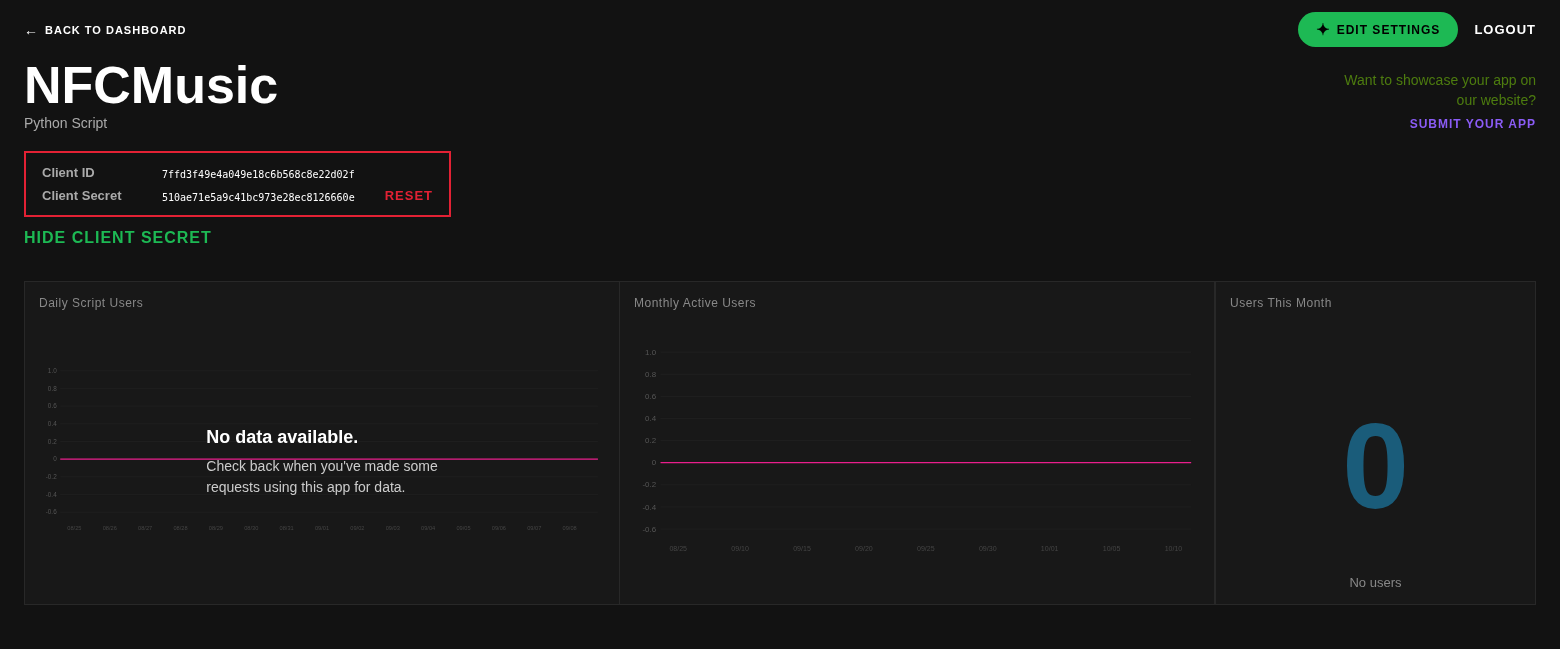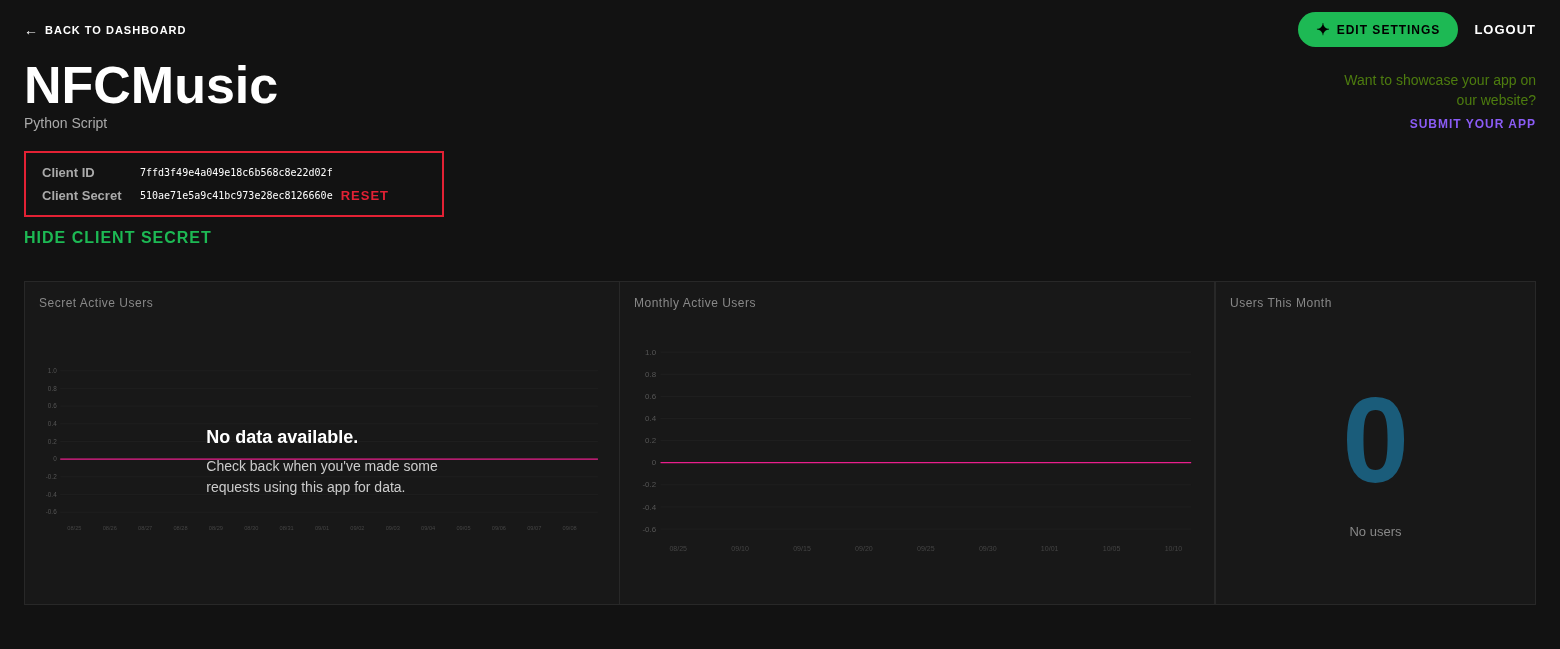--- a/index.html
+++ b/index.html
@@ -100,22 +100,22 @@
     .credentials-box {
       border: 2px solid #e22134;
       display: inline-block;
       padding: 12px 16px;
       margin-bottom: 12px;
       min-width: 420px;
     }
 
     .credential-row {
       display: flex;
-      align-items: center;
-      gap: 8px;
+      align-items: flex-end;
+      gap: 30px;
       margin-bottom: 8px;
     }
 
     .credential-row:last-child {
       margin-bottom: 0;
     }
 
     .credential-label {
       font-size: 13px;
       color: #aaaaaa;
@@ -205,21 +205,21 @@
     }
 
     .chart-panel-narrow {
       flex: 0 0 320px;
       background: #181818;
       padding: 14px;
       min-height: 320px;
       display: flex;
       flex-direction: column;
       align-items: center;
-      justify-content: flex-start;
+      justify-content: space-between;
     }
 
     .chart-title {
       font-size: 12px;
       color: #888888;
       margin-bottom: 10px;
       letter-spacing: 0.5px;
     }
 
     
@@ -305,21 +305,21 @@
 
       
       <div>
         <span class="hide-secret-link">HIDE CLIENT SECRET</span>
       </div>
 
       
       <div class="charts-section">
 
         <div class="chart-panel">
-          <div class="chart-title">Secret Active Users</div>
+          <div class="chart-title">Daily Script Users</div>
           <div class="chart-inner">
             <svg width="100%" height="250" viewBox="0 0 800 250">
 
               <line x1="30" y1="20" x2="790" y2="20" stroke="#2a2a2a" stroke-width="0.5"></line>
               <line x1="30" y1="45" x2="790" y2="45" stroke="#2a2a2a" stroke-width="0.5"></line>
               <line x1="30" y1="70" x2="790" y2="70" stroke="#2a2a2a" stroke-width="0.5"></line>
               <line x1="30" y1="95" x2="790" y2="95" stroke="#2a2a2a" stroke-width="0.5"></line>
               <line x1="30" y1="120" x2="790" y2="120" stroke="#2a2a2a" stroke-width="0.5"></line>
               <line x1="30" y1="145" x2="790" y2="145" stroke="#2a2a2a" stroke-width="0.5"></line>
               <line x1="30" y1="170" x2="790" y2="170" stroke="#2a2a2a" stroke-width="0.5"></line>

